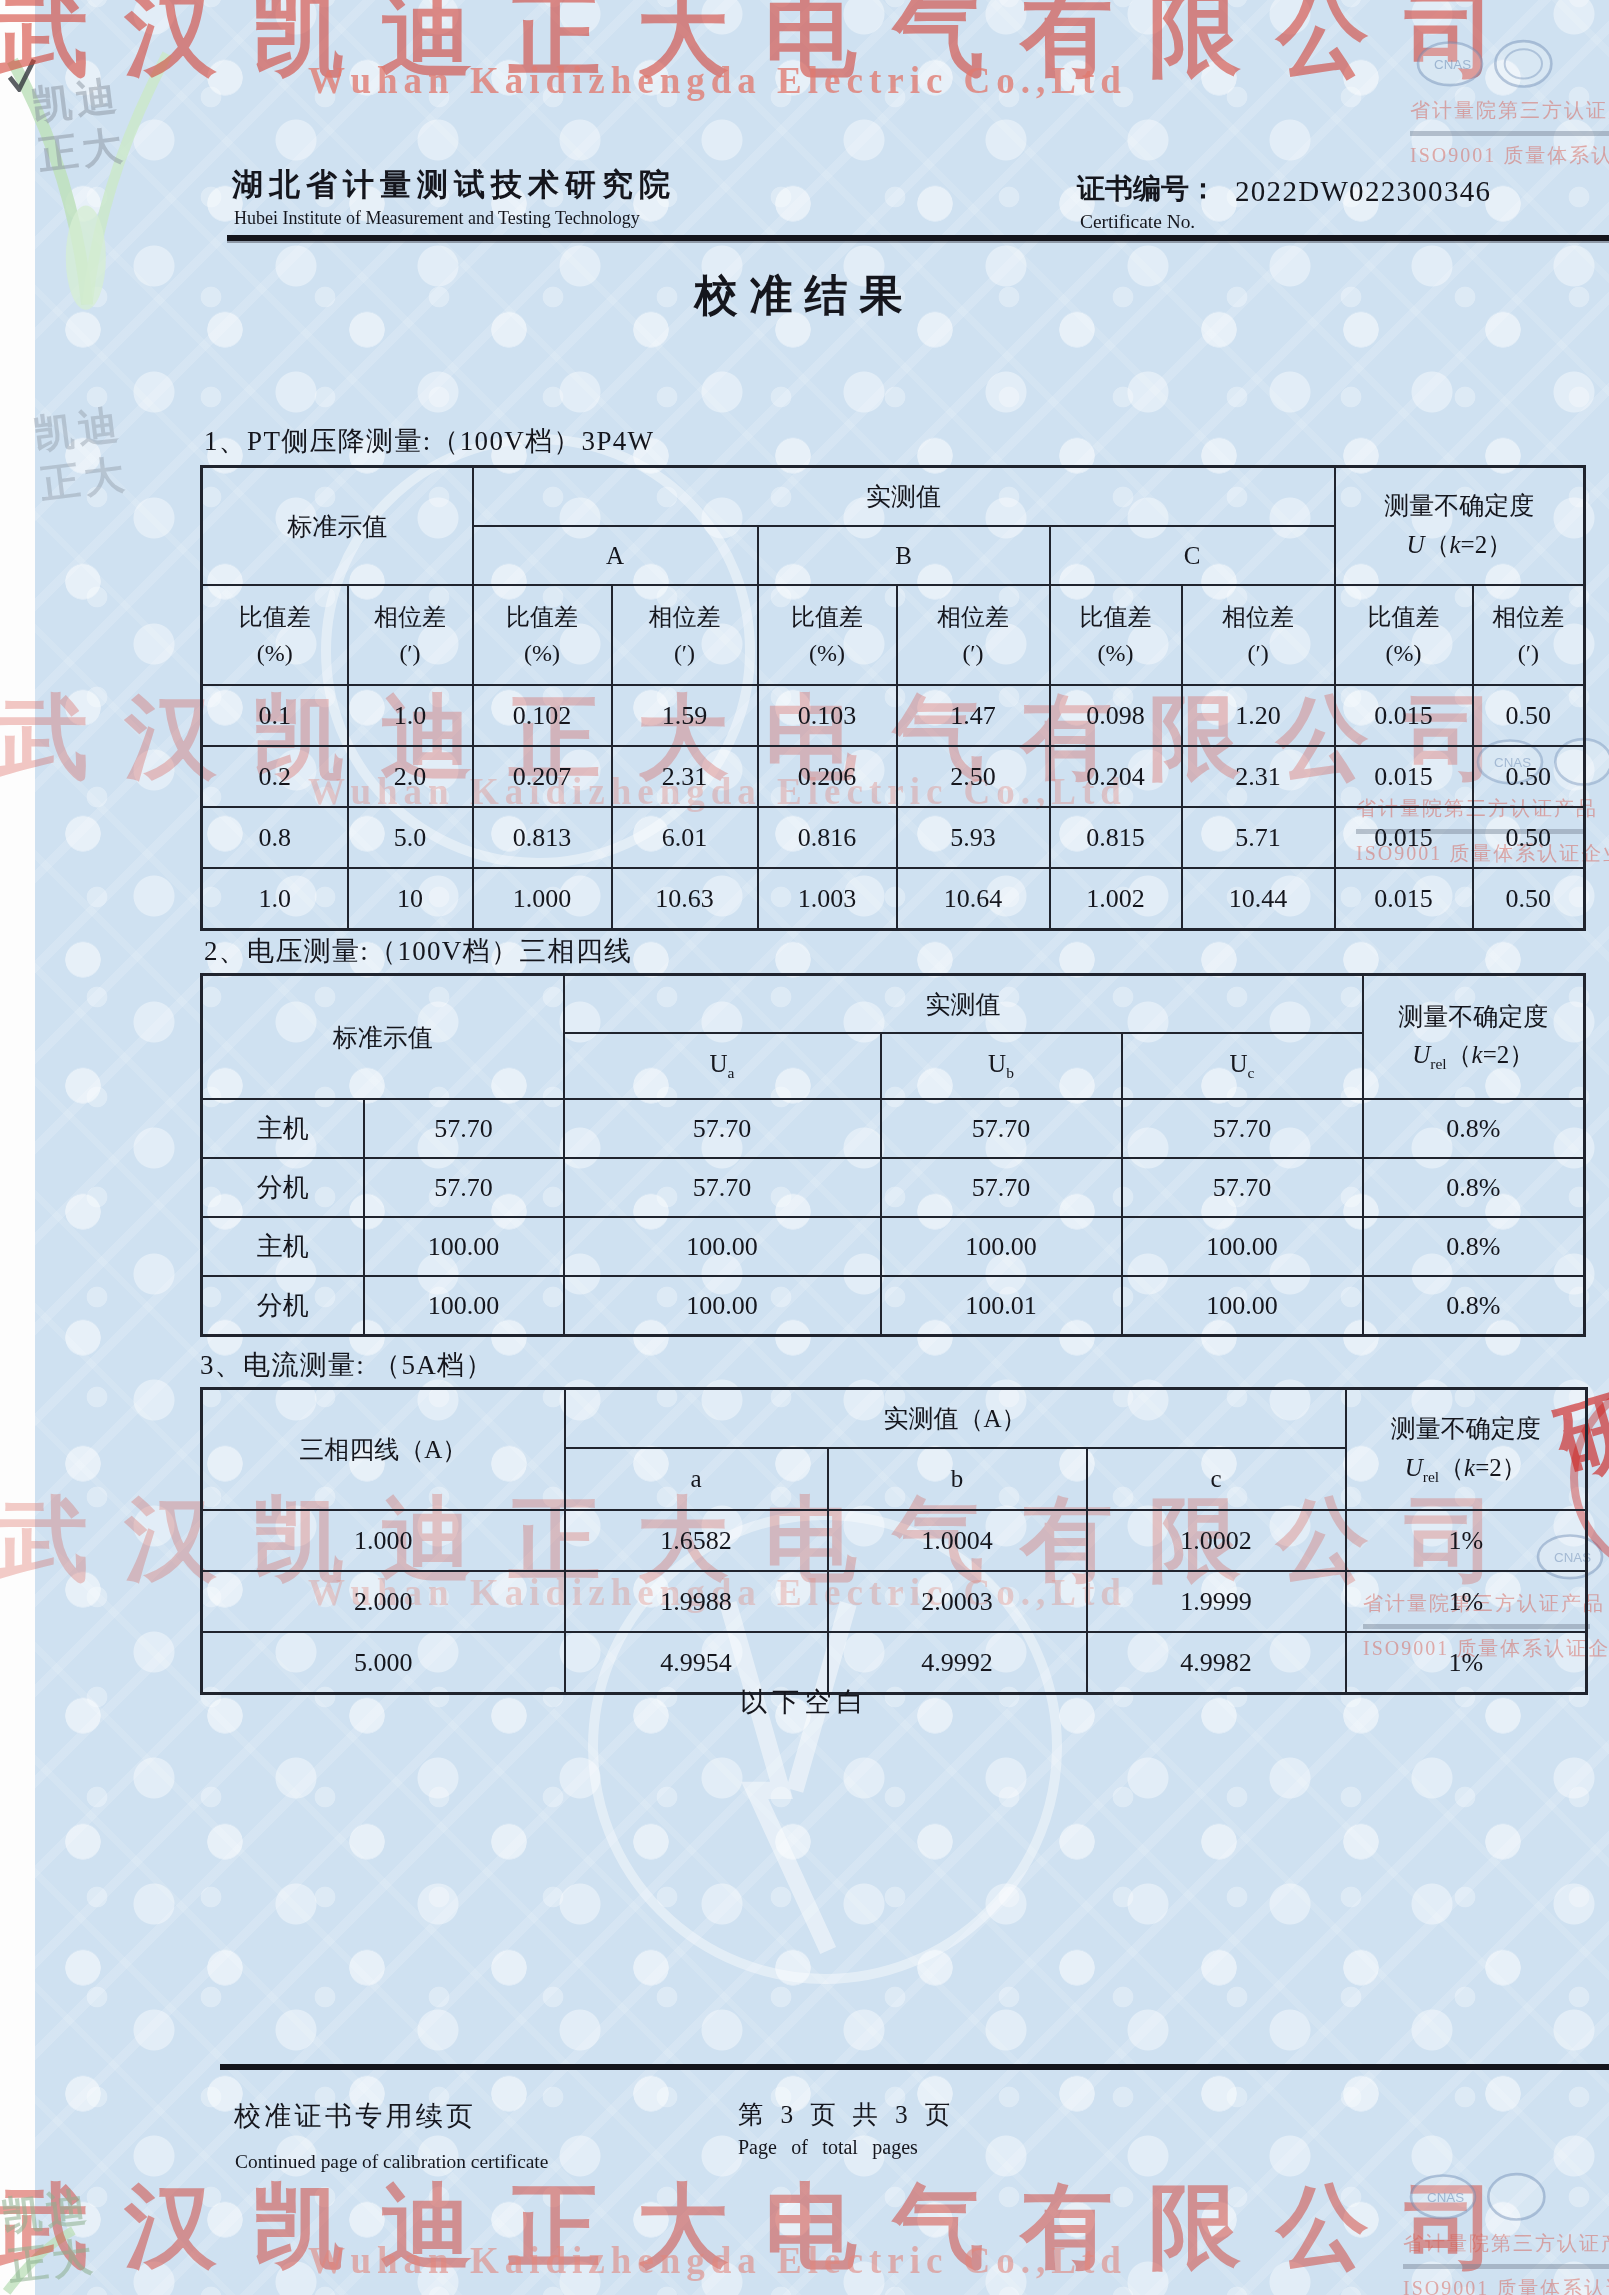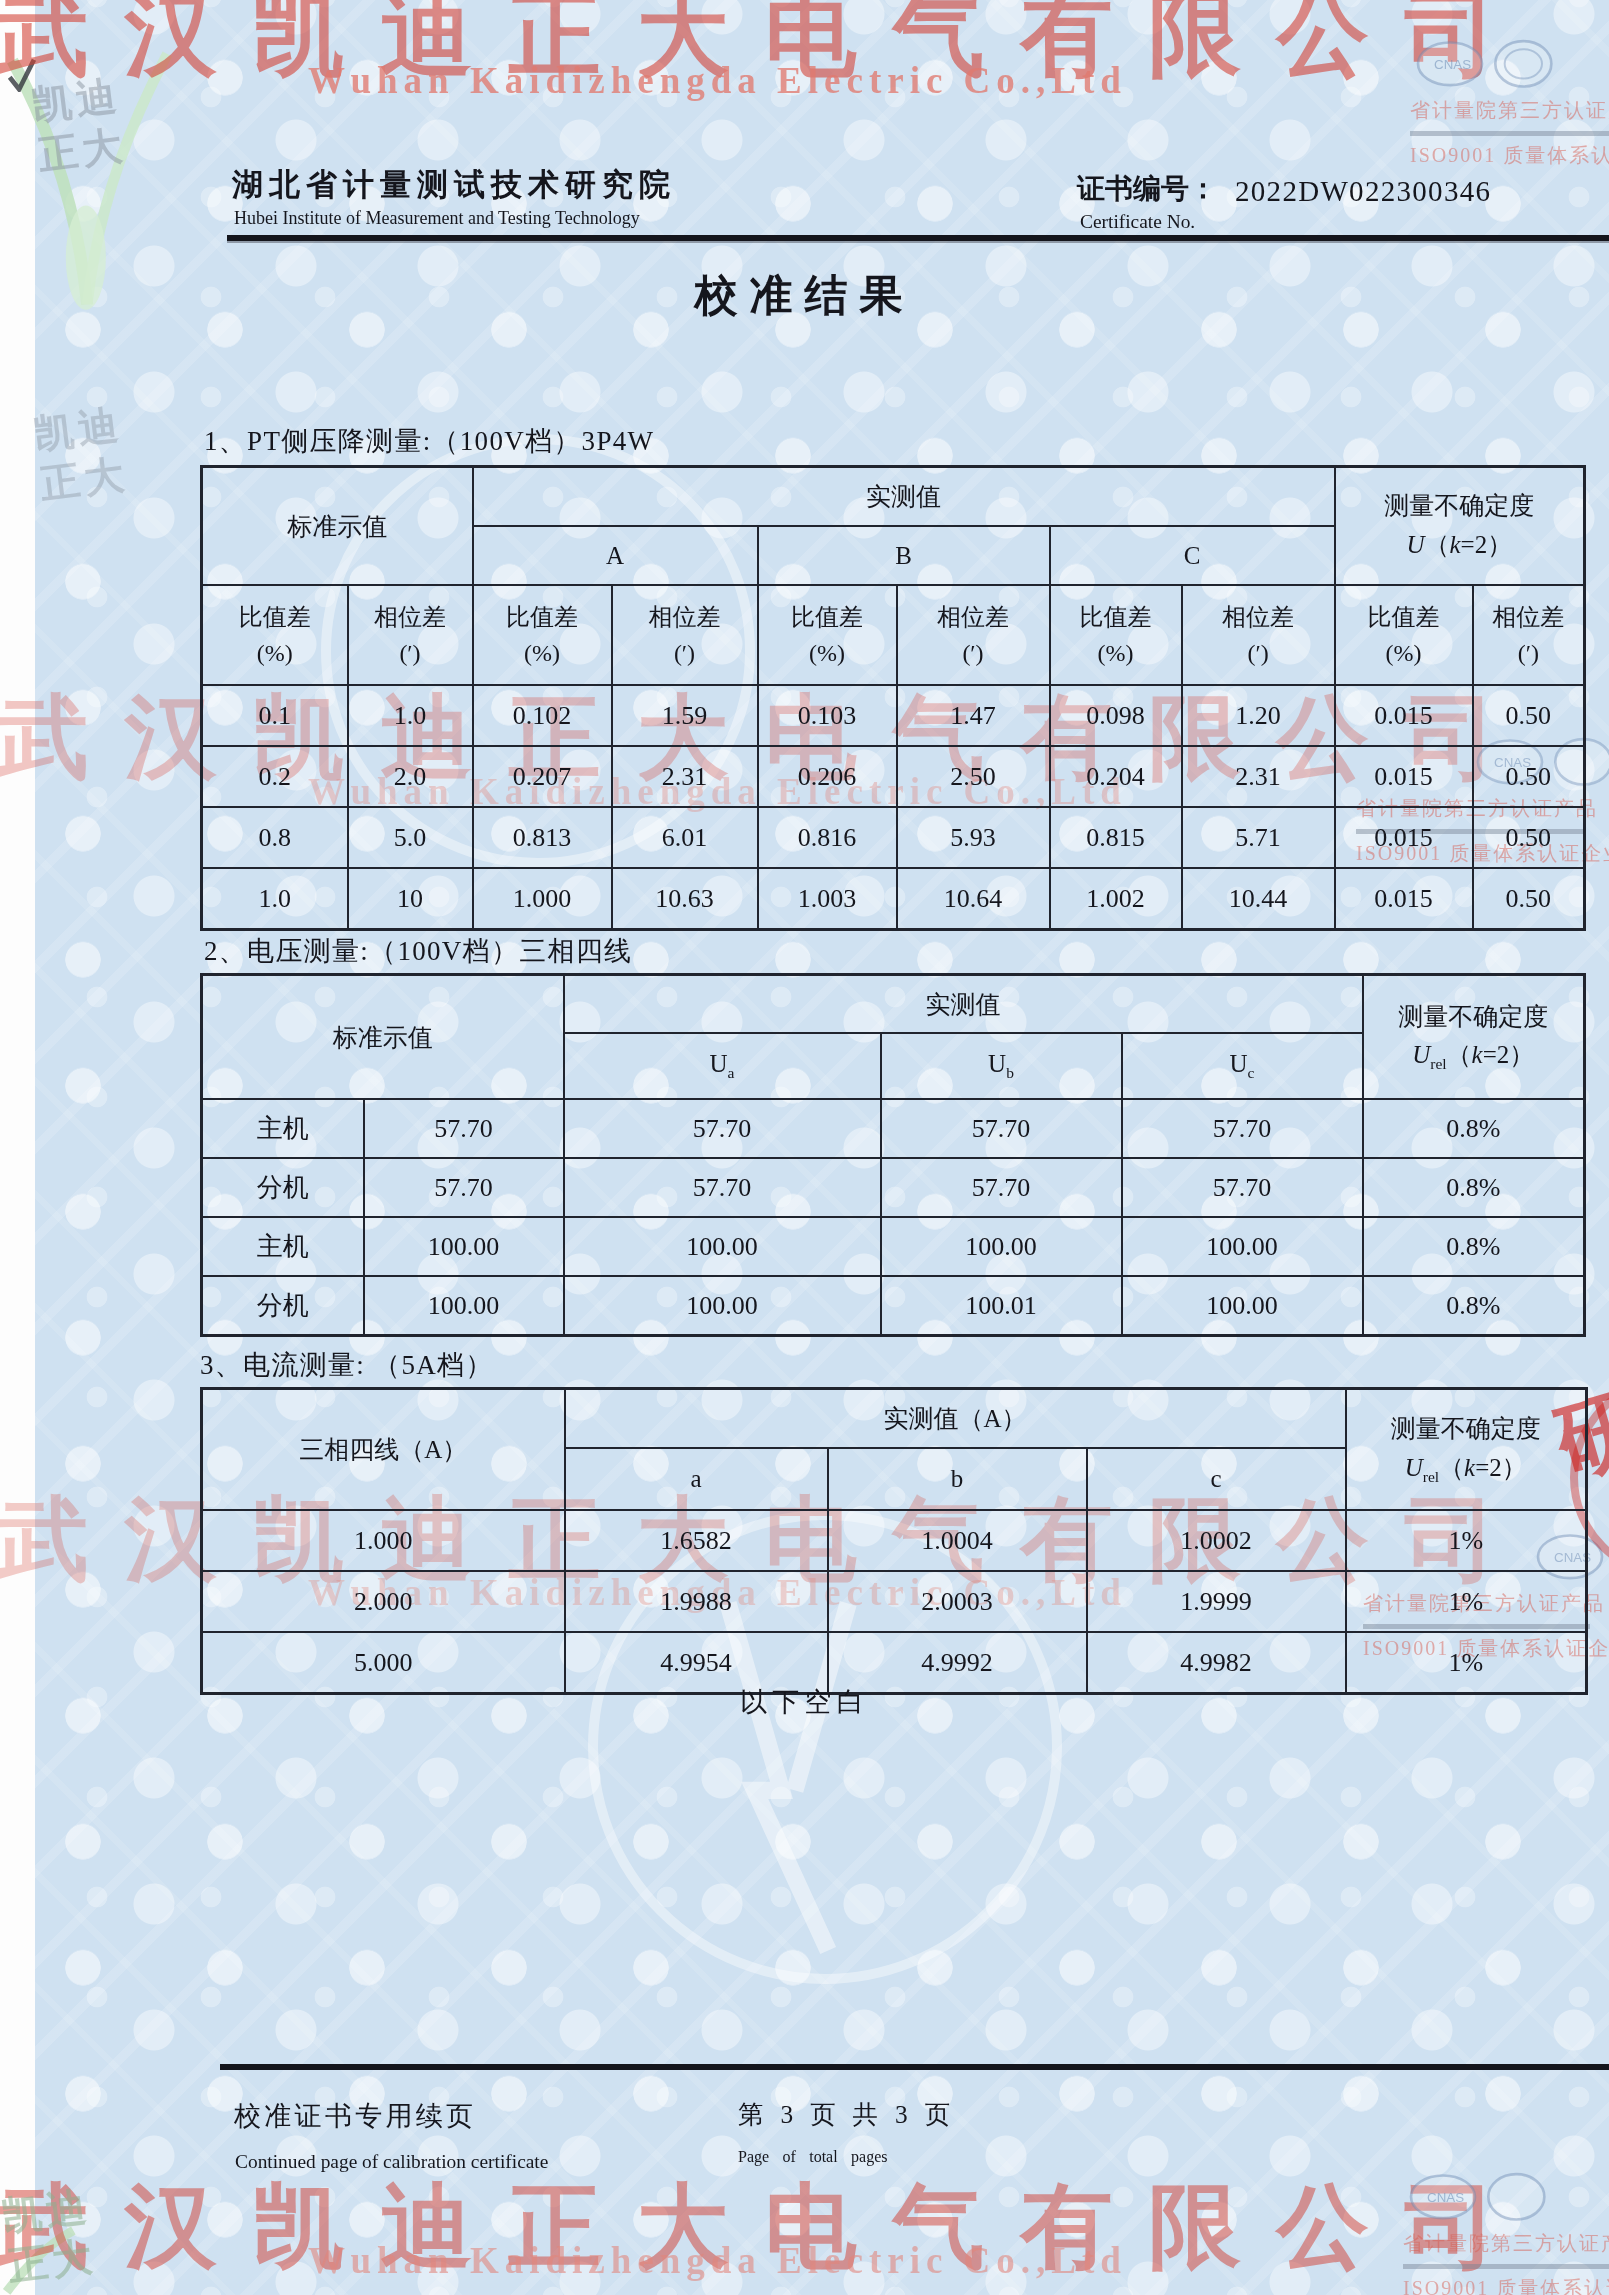--- a/index.html
+++ b/index.html
@@ -88,21 +88,21 @@
   .t2 thead tr:nth-child(2) th{height:64px;}
   .t2 tbody td{height:57px;}
   .t3{top:1387px;}
   .t3 thead tr:nth-child(1) th{height:57px;}
   .t3 thead tr:nth-child(2) th{height:60px;}
   .t3 tbody td{height:59px;}
   
   .foot-left-cn{left:234px;top:2098px;font-size:27px;letter-spacing:3.3px;}
   .foot-left-en{left:235px;top:2136px;font-size:19.4px;margin-top:15px;}
   .foot-page-cn{left:738px;top:2098px;font-size:25.4px;word-spacing:10.7px;}
-  .foot-page-en{left:738px;top:2136px;font-size:16px;word-spacing:9.4px;margin-top:12px;}
+  .foot-page-en{left:738px;top:2136px;font-size:20px;word-spacing:9.4px;}
 </style>
 </head>
 <body>
 
 <div id="page">
 
   <div class="abs white-strip"></div>
 
   <div class="abs emblem" style="left:321px;top:434px;width:414px;height:414px;"></div>
   <div class="abs emblem" style="left:588px;top:1510px;width:454px;height:454px;"></div>

